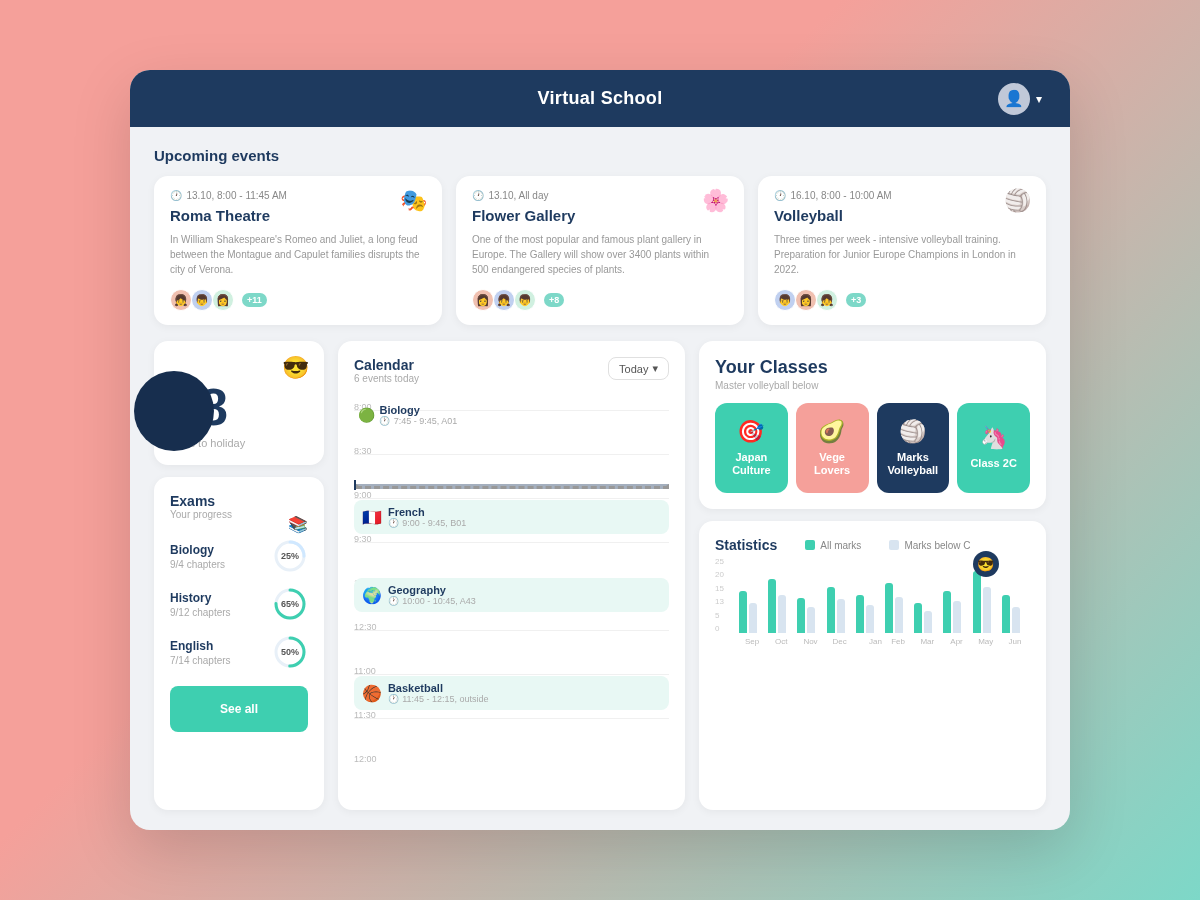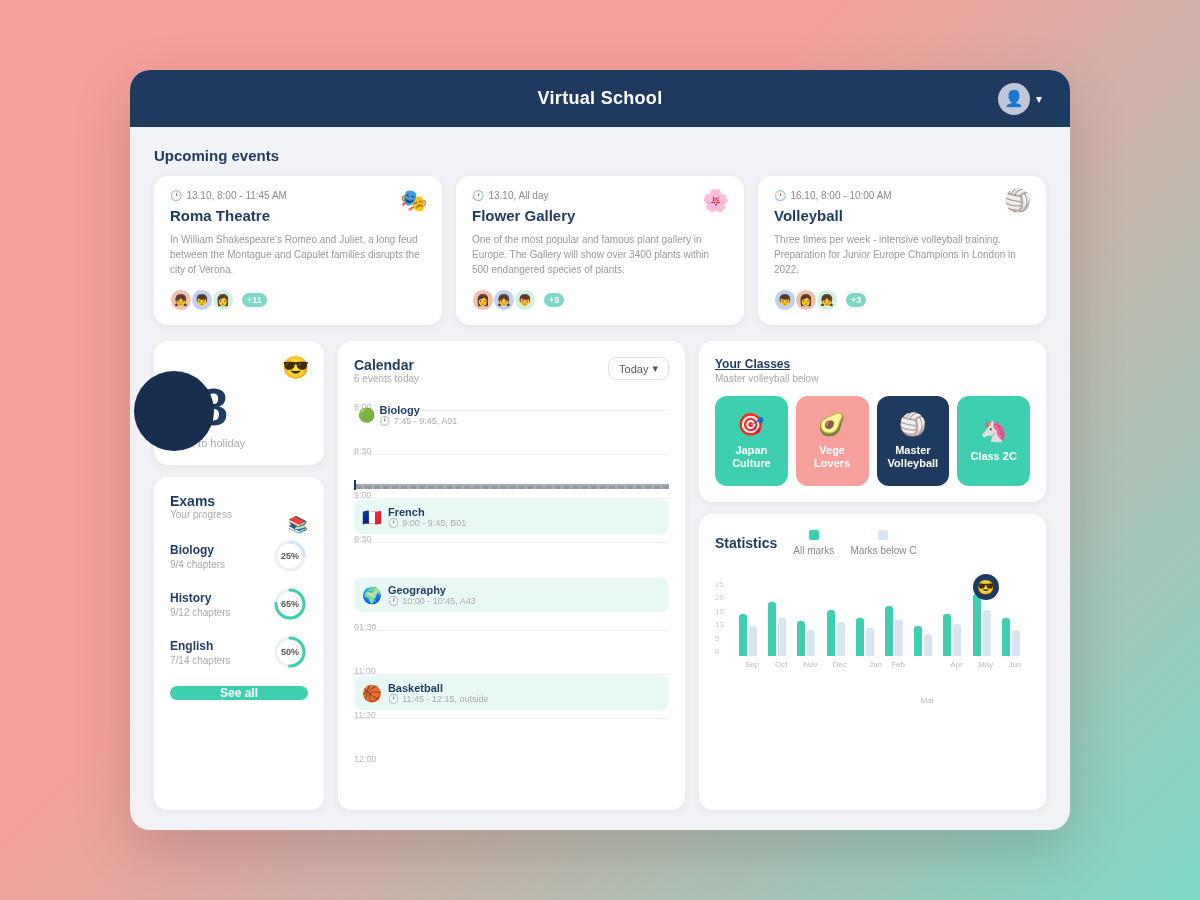--- a/index.html
+++ b/index.html
@@ -236,21 +236,21 @@
       font-size: 9px;
       font-weight: 700;
       color: #555;
     }
     .see-all-btn {
       background: #3ecfb0;
       color: white;
       border: none;
       border-radius: 8px;
       width: 100%;
-      padding: 0;
+      padding: 16px;
       font-size: 12px;
       font-weight: 600;
       cursor: pointer;
       margin-top: 4px;
     }
     
     .calendar-card {
       background: white;
       border-radius: 14px;
       padding: 16px;
@@ -328,25 +328,24 @@
       flex-direction: column;
       gap: 12px;
     }
     .classes-card {
       background: white;
       border-radius: 14px;
       padding: 16px;
       box-shadow: 0 2px 8px rgba(0,0,0,0.05);
     }
     .classes-title {
-      font-size: 12px;
+      font-size: 18px;
       font-weight: 700;
       color: #1e3a5f;
       margin-bottom: 2px;
-      text-decoration: underline;
     }
     .classes-subtitle {
       font-size: 10px;
       color: #aaa;
       margin-bottom: 12px;
     }
     .classes-grid {
       display: grid;
       grid-template-columns: repeat(4, 1fr);
       gap: 8px;
@@ -372,35 +371,34 @@
     .stats-card {
       background: white;
       border-radius: 14px;
       padding: 16px;
       box-shadow: 0 2px 8px rgba(0,0,0,0.05);
       flex: 1;
     }
     .stats-header {
       display: flex;
       align-items: center;
-      gap: 16px;
-      margin-bottom: 24px;
+      gap: 28px;
+      margin-bottom: 4px;
     }
     .stats-title {
       font-size: 14px;
       font-weight: 700;
       color: #1e3a5f;
     }
     .legend-item {
       display: flex;
       align-items: center;
       gap: 5px;
       font-size: 10px;
       color: #888;
-      flex-direction: column;
     }
     .legend-dot {
       width: 10px;
       height: 10px;
       border-radius: 2px;
     }
     .dark-bg-circle {
       position: absolute;
       background: #172e4e;
       border-radius: 50%;
@@ -561,21 +559,21 @@
           </button>
         </div>
 
         <div style="display:flex;flex:1;overflow:hidden;position:relative">
           <div class="time-labels">
             <div class="time-label">8:00</div>
             <div class="time-label">8:30</div>
             <div class="time-label">9:00</div>
             <div class="time-label">9:30</div>
             <div class="time-label">10:00</div>
-            <div class="time-label">01:30</div>
+            <div class="time-label">12:30</div>
             <div class="time-label">11:00</div>
             <div class="time-label">11:30</div>
             <div class="time-label">12:00</div>
 
           </div>
 
           <div style="flex:1;position:relative;">
 
             <div style="position:absolute;top:10px;left:0;right:0;height:1px;background:#f0f0f0;"></div>
             <div style="position:absolute;top:54px;left:0;right:0;height:1px;background:#f0f0f0;"></div>
@@ -651,21 +649,21 @@
             <div class="class-tile" style="background:#3ecfb0">
               <span class="class-tile-icon">🎯</span>
               <span class="class-tile-name">Japan Culture</span>
             </div>
             <div class="class-tile" style="background:#f5a09a">
               <span class="class-tile-icon">🥑</span>
               <span class="class-tile-name">Vege Lovers</span>
             </div>
             <div class="class-tile" style="background:#1e3a5f">
               <span class="class-tile-icon">🏐</span>
-              <span class="class-tile-name">Master Volleyball</span>
+              <span class="class-tile-name">Marks Volleyball</span>
             </div>
             <div class="class-tile" style="background:#3ecfb0">
               <span class="class-tile-icon">🦄</span>
               <span class="class-tile-name">Class 2C</span>
             </div>
           </div>
         </div>
 
         <div class="stats-card">
           <div class="stats-header">
@@ -746,21 +744,21 @@
                 </div>
               </div>
 
               <div style="display:flex;gap:3px;padding:4px 2px 0;">
                 <span style="font-size:8px;color:#bbb;flex:1;text-align:center;">Sep</span>
                 <span style="font-size:8px;color:#bbb;flex:1;text-align:center;">Oct</span>
                 <span style="font-size:8px;color:#bbb;flex:1;text-align:center;">Nov</span>
                 <span style="font-size:8px;color:#bbb;flex:1;text-align:center;">Dec</span>
                 <span style="font-size:8px;color:#bbb;flex:1;text-align:right;">Jan</span>
                 <span style="font-size:8px;color:#bbb;flex:1;text-align:center;">Feb</span>
-                <span style="font-size:8px;color:#bbb;flex:1;text-align:center;margin-top:36px;">Mar</span>
+                <span style="font-size:8px;color:#bbb;flex:1;text-align:center;">Mar</span>
                 <span style="font-size:8px;color:#bbb;flex:1;text-align:center;">Apr</span>
                 <span style="font-size:8px;color:#bbb;flex:1;text-align:center;">May</span>
                 <span style="font-size:8px;color:#bbb;flex:1;text-align:center;">Jun</span>
               </div>
             </div>
           </div>
         </div>
       </div>
     </div>
   </div>

